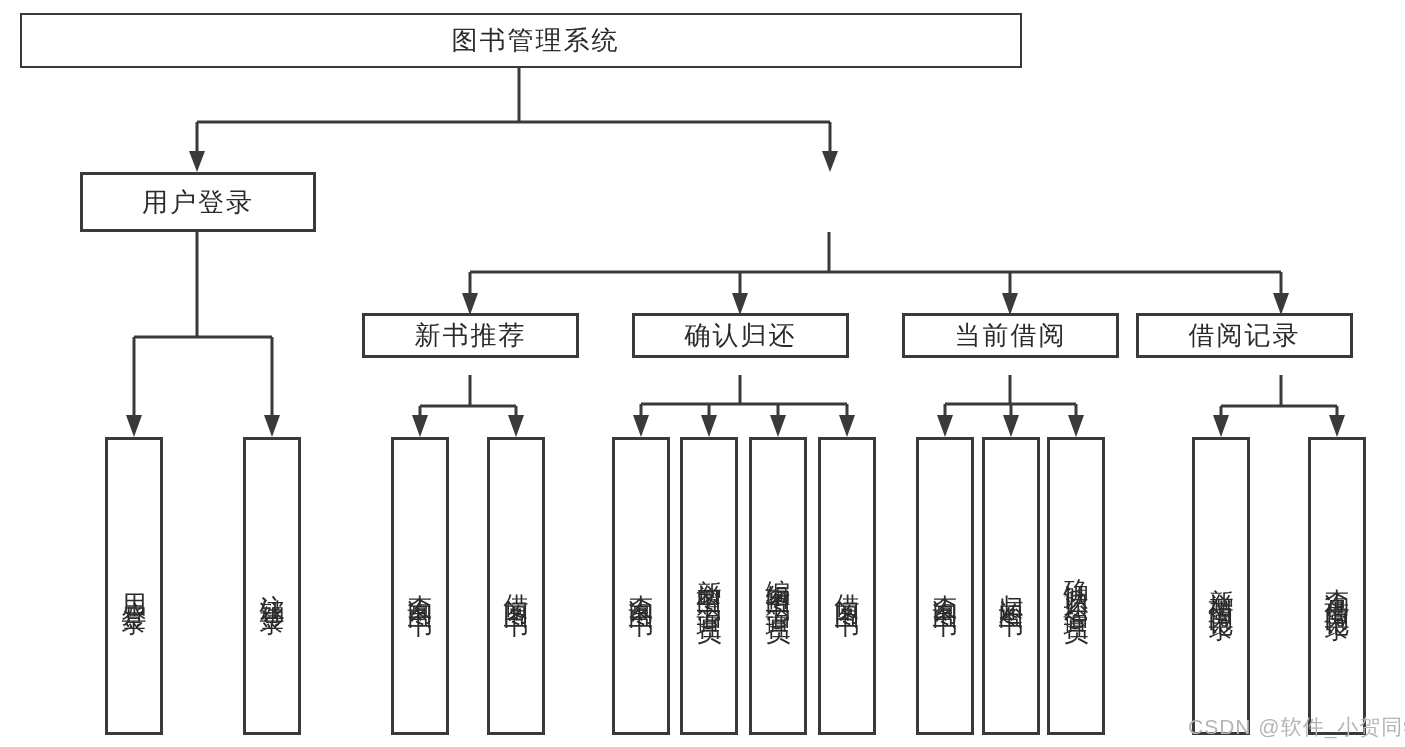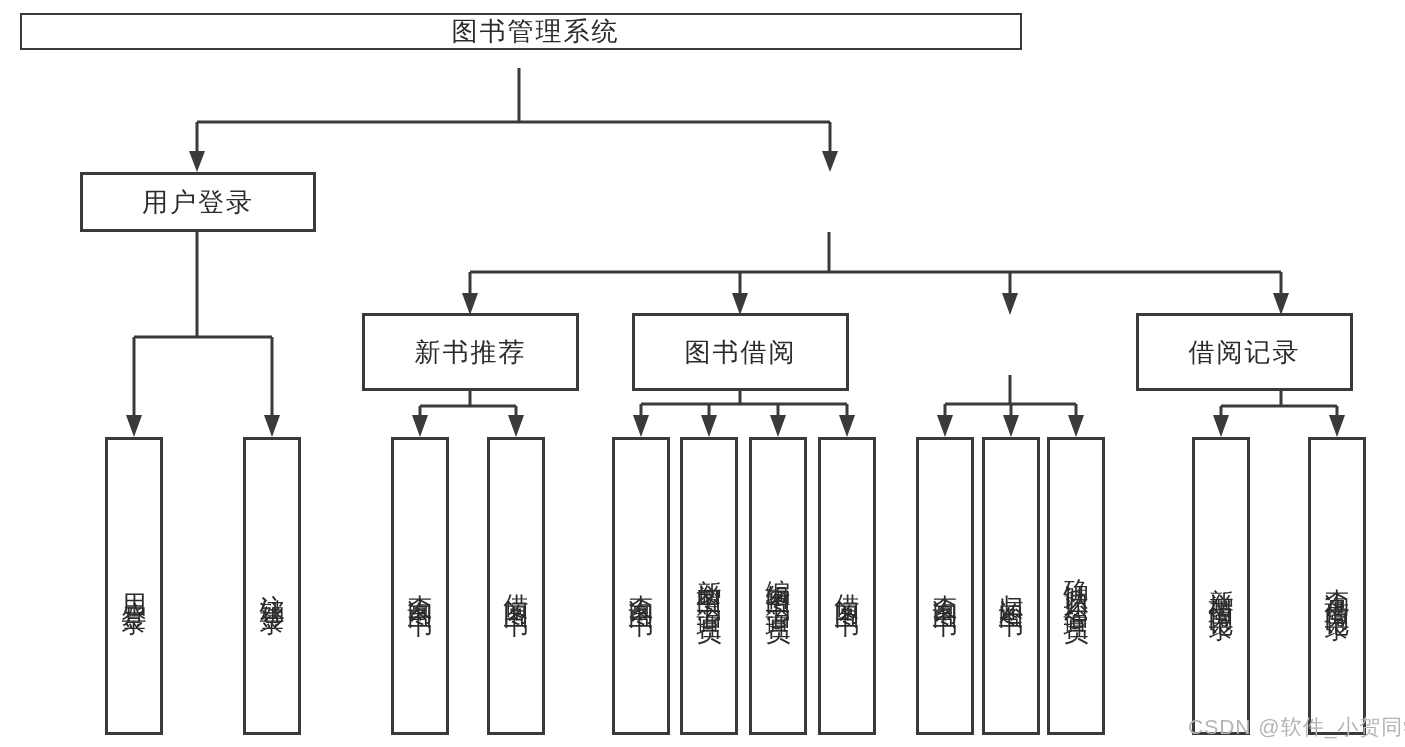--- a/index.html
+++ b/index.html
@@ -19,23 +19,23 @@
     position:absolute;
     border:3px solid var(--line);
     background:var(--bg);
     display:flex;align-items:center;justify-content:center;
     text-align:center;
     font-size:26px;
     letter-spacing:2px;
     color:var(--text);
     white-space:nowrap;
   }
-  .root{left:20px;top:13px;width:1002px;height:37px;border-width:2px;padding-left:29px;}
+  .root{left:20px;top:13px;width:1002px;height:55px;border-width:2px;padding-left:29px;}
   .lvl2{top:172px;width:236px;height:60px;}
-  .lvl3{top:313px;width:217px;height:78px;}
+  .lvl3{top:313px;width:217px;height:45px;}
   .leaf{
     top:437px;width:58px;height:298px;
     writing-mode:vertical-rl;
     text-orientation:mixed;
     font-size:25px;
     letter-spacing:6px;
     white-space:normal;
     line-height:1;
   }
   .watermark{
@@ -77,21 +77,22 @@
              M1068 415 H1084 L1076 437 Z
              M1213 415 H1229 L1221 437 Z
              M1329 415 H1345 L1337 437 Z"></path>
   </svg>
 
   <div class="box root">图书管理系统</div>
 
   <div class="box lvl2" style="left:80px;">用户登录</div>
 
   <div class="box lvl3" style="left:362px;">新书推荐</div>
-  <div class="box lvl3" style="left:632px;">图书借阅</div>
+  <div class="box lvl3" style="left:632px;">确认归还</div>
+  <div class="box lvl3" style="left:902px;">当前借阅</div>
   <div class="box lvl3" style="left:1136px;">借阅记录</div>
 
   <div class="box leaf" style="left:105px;">用户登录</div>
   <div class="box leaf" style="left:243px;">注销登录</div>
 
   <div class="box leaf" style="left:391px;">查询图书</div>
   <div class="box leaf" style="left:487px;">借阅图书</div>
 
   <div class="box leaf" style="left:612px;">查询图书</div>
   <div class="box leaf" style="left:680px;">新增图书（管理员）</div>

